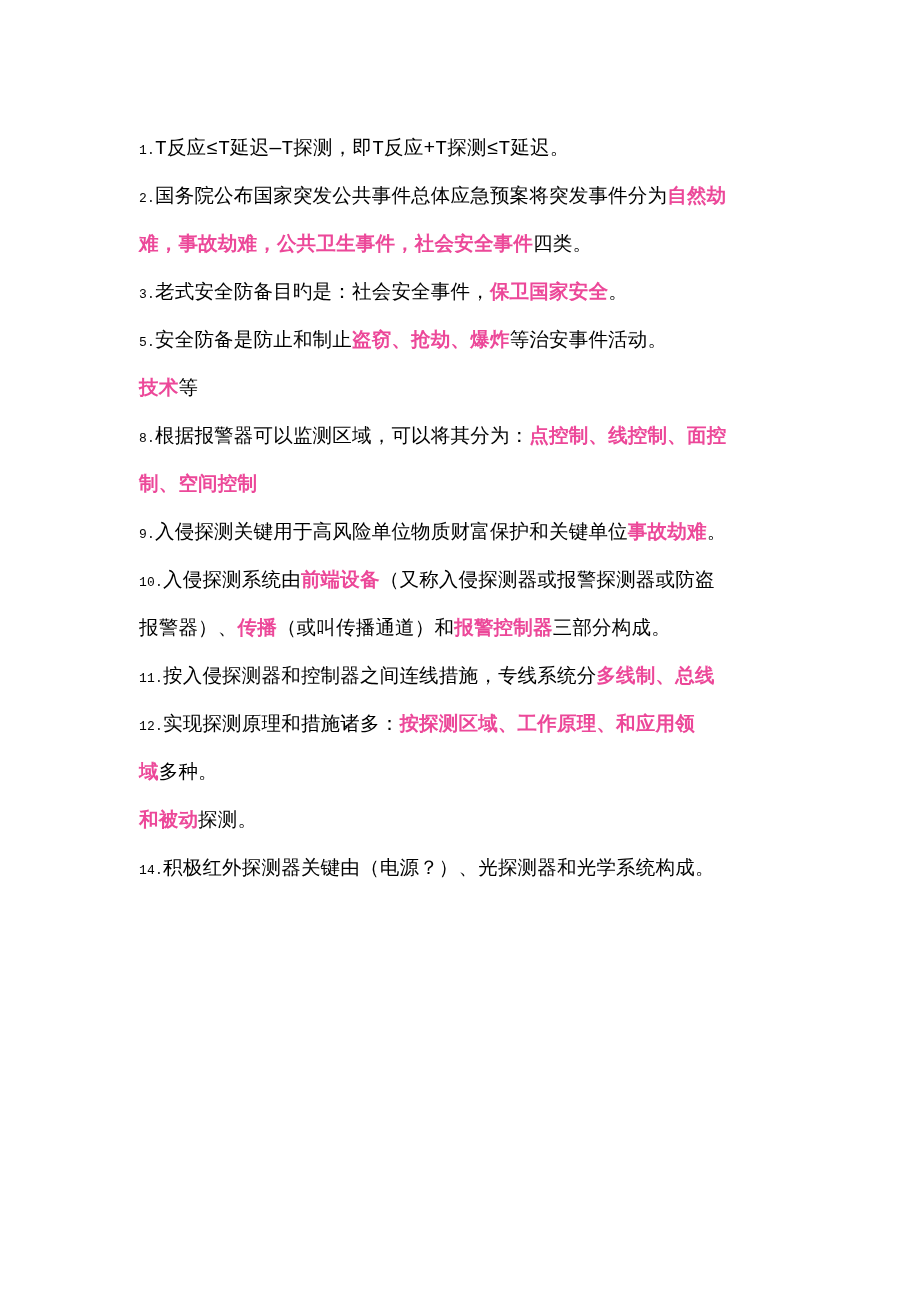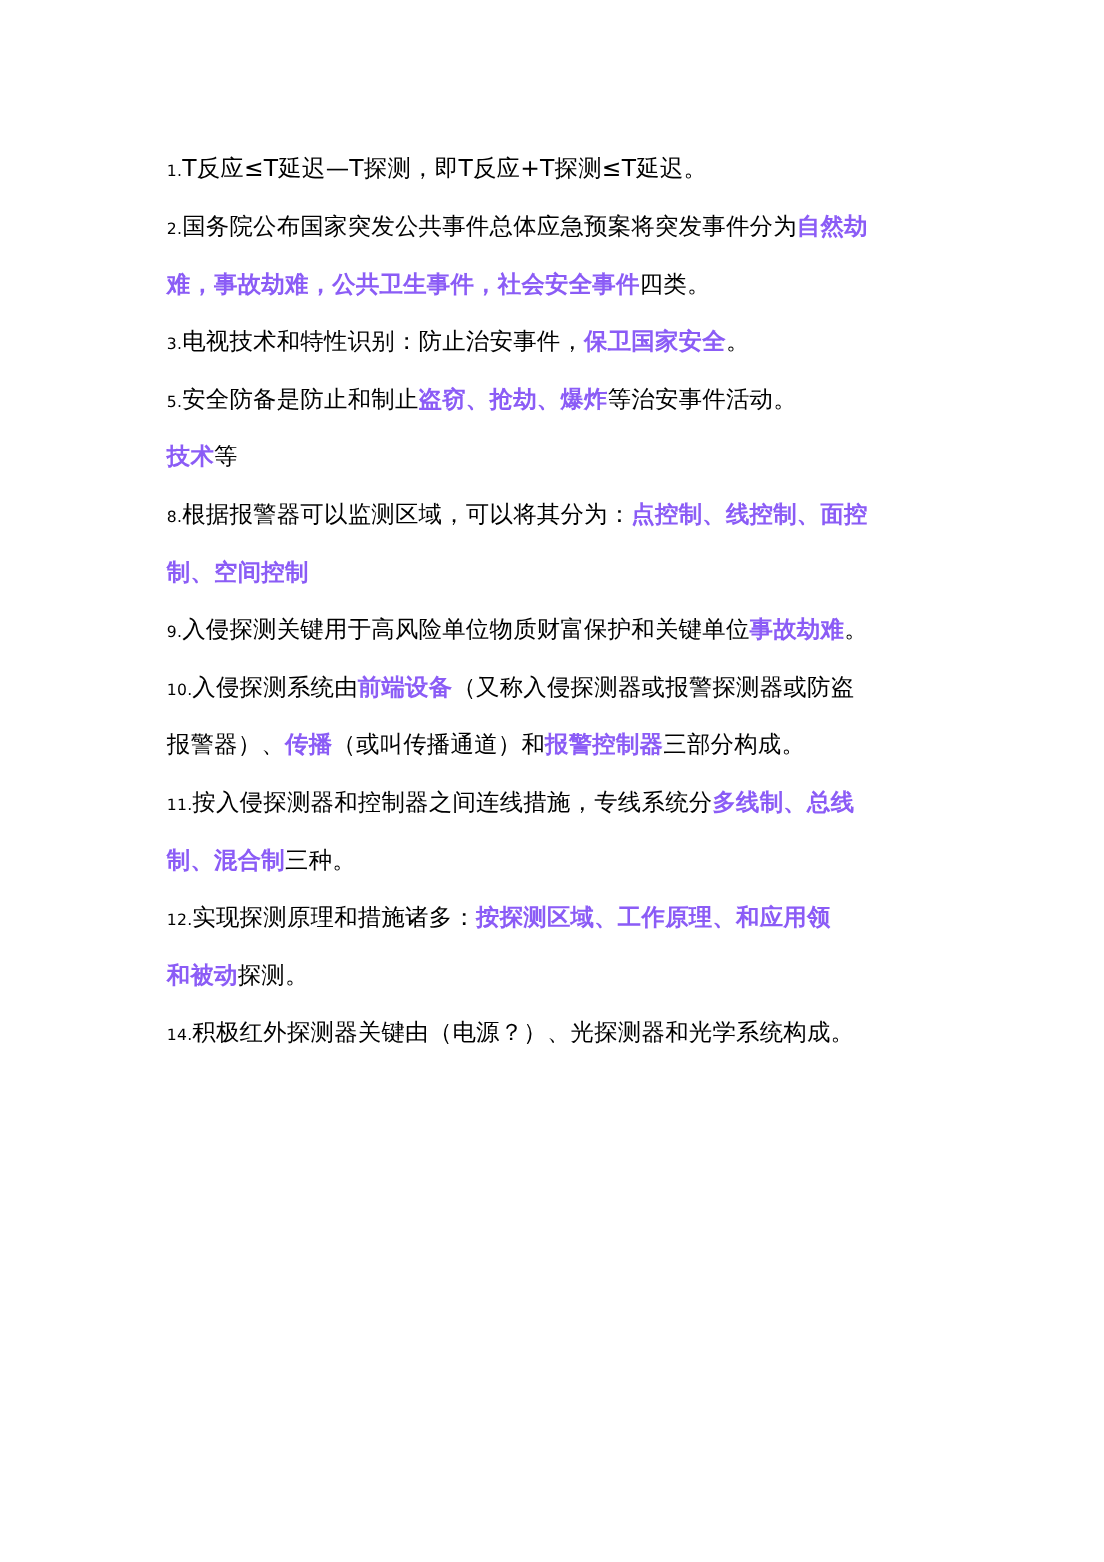--- a/index.html
+++ b/index.html
@@ -1,35 +1,35 @@
 <!DOCTYPE html>
 <html><head>
 <meta charset="utf-8">
 <style>
   html, body { margin:0; padding:0; background:#ffffff; }
   body { width:920px; height:1302px; position:relative; overflow:hidden;
          font-family:"DejaVu Sans","Liberation Sans",sans-serif; color:#000; }
   .page { position:absolute; left:139px; top:119px; width:650px; }
-  .line { height:48px; line-height:44px; font-size:19.5px; white-space:nowrap; letter-spacing:0.2px; }
+  .line { height:48px; line-height:60px; font-size:19.5px; white-space:nowrap; letter-spacing:0.2px;font-family:Liberation Mono, monospace; }
   .num { font-size:13px; }
-  .hl { color:#8b5cf6; font-weight:bold; }
+  .hl { color:#ec4899; font-weight:bold; }
 </style>
 </head>
 <body>
 
 <div class="page" id="page">
     <div class="line"><span class="num">1.</span><span>T反应≤T延迟—T探测，即T反应+T探测≤T延迟。</span></div>
     <div class="line"><span class="num">2.</span><span>国务院公布国家突发公共事件总体应急预案将突发事件分为</span><span class="hl">自然劫</span></div>
     <div class="line"><span class="hl">难，事故劫难，公共卫生事件，社会安全事件</span><span>四类。</span></div>
-    <div class="line"><span class="num">3.</span><span>电视技术和特性识别：防止治安事件，</span><span class="hl">保卫国家安全</span><span>。</span></div>
+    <div class="line"><span class="num">3.</span><span>老式安全防备目旳是：社会安全事件，</span><span class="hl">保卫国家安全</span><span>。</span></div>
     <div class="line"><span class="num">5.</span><span>安全防备是防止和制止</span><span class="hl">盗窃、抢劫、爆炸</span><span>等治安事件活动。</span></div>
     <div class="line"><span class="hl">技术</span><span>等</span></div>
     <div class="line"><span class="num">8.</span><span>根据报警器可以监测区域，可以将其分为：</span><span class="hl">点控制、线控制、面控</span></div>
     <div class="line"><span class="hl">制、空间控制</span></div>
     <div class="line"><span class="num">9.</span><span>入侵探测关键用于高风险单位物质财富保护和关键单位</span><span class="hl">事故劫难</span><span>。</span></div>
     <div class="line"><span class="num">10.</span><span>入侵探测系统由</span><span class="hl">前端设备</span><span>（又称入侵探测器或报警探测器或防盗</span></div>
     <div class="line"><span>报警器）、</span><span class="hl">传播</span><span>（或叫传播通道）和</span><span class="hl">报警控制器</span><span>三部分构成。</span></div>
     <div class="line"><span class="num">11.</span><span>按入侵探测器和控制器之间连线措施，专线系统分</span><span class="hl">多线制、总线</span></div>
-    <div class="line"><span class="hl">制、混合制</span><span>三种。</span></div>
     <div class="line"><span class="num">12.</span><span>实现探测原理和措施诸多：</span><span class="hl">按探测区域、工作原理、和应用领</span></div>
+    <div class="line"><span class="hl">域</span><span>多种。</span></div>
     <div class="line"><span class="hl">和被动</span><span>探测。</span></div>
     <div class="line"><span class="num">14.</span><span>积极红外探测器关键由（电源？）、光探测器和光学系统构成。</span></div>
   </div>
 
 </body></html>

